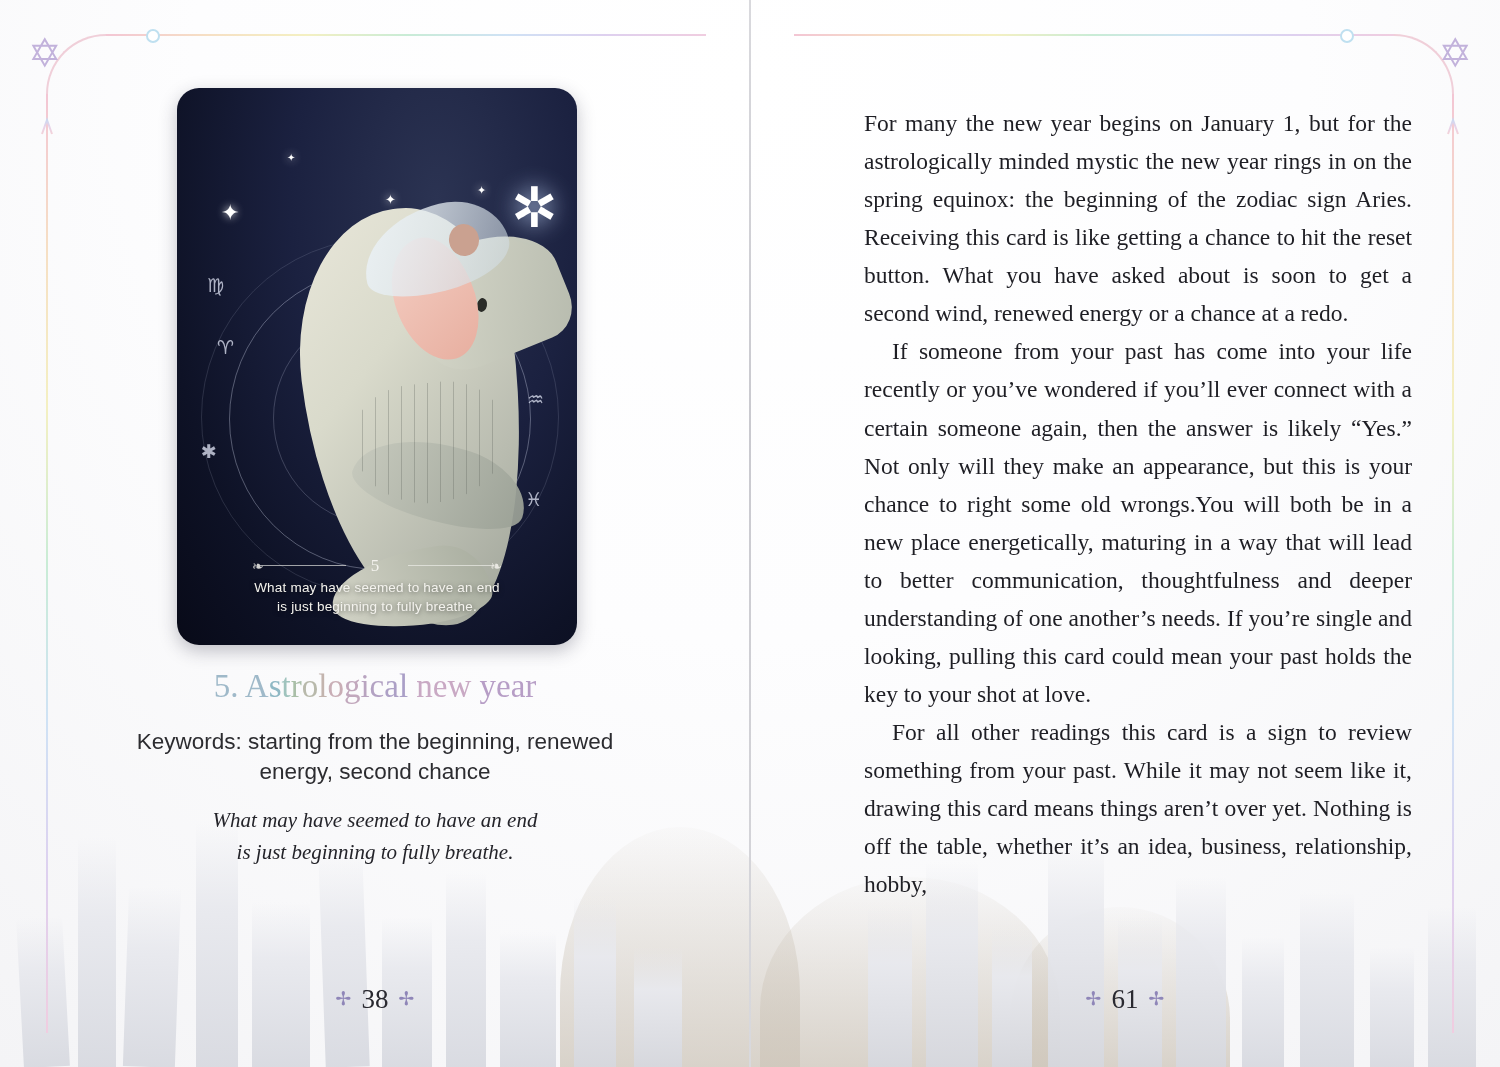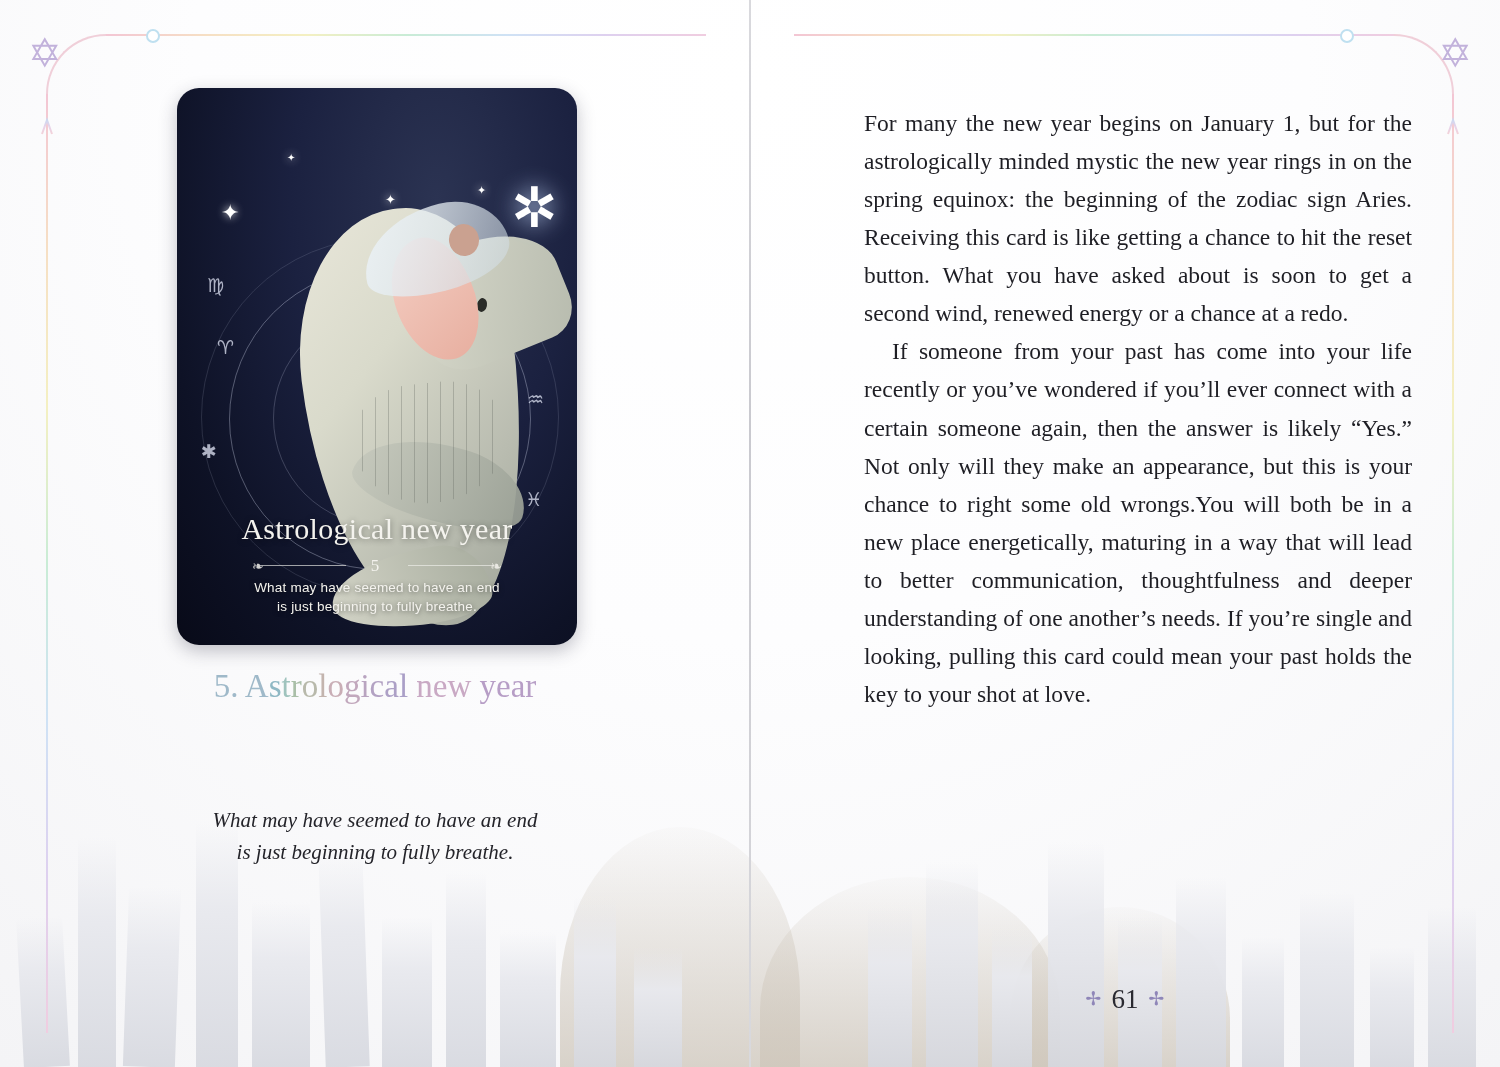--- a/index.html
+++ b/index.html
@@ -459,42 +459,45 @@
         <div class="whale-tail"></div>
         <div class="whale-lines"></div>
         <div class="whale-head"></div>
         <div class="whale-eye"></div>
         <div class="figure-body"></div>
         <div class="figure-hair"></div>
         <div class="figure-head"></div>
         <div class="big-star">✲</div>
 
         <div class="card-caption">
-          <div class="card-title">Astrological new year</div>
           <div class="card-rule">
             <div class="ln l"></div>
             <div class="ln r"></div>
             <div class="end l">❧</div>
             <div class="end r">❧</div>
             <div class="num">5</div>
           </div>
           <div class="card-sub">What may have seemed to have an end</div>
           <div class="card-sub">is just beginning to fully breathe.</div>
         </div>
       </div>
     </div>
 
     <div class="entry-title" id="entry-title"><span style="color: rgb(159, 185, 201);">5. </span><span style="color: rgb(159, 185, 201);">A</span><span style="color: rgb(143, 184, 196);">s</span><span style="color: rgb(159, 195, 189);">t</span><span style="color: rgb(170, 191, 168);">r</span><span style="color: rgb(184, 185, 171);">o</span><span style="color: rgb(195, 180, 174);">l</span><span style="color: rgb(201, 174, 182);">o</span><span style="color: rgb(194, 168, 189);">g</span><span style="color: rgb(185, 164, 192);">i</span><span style="color: rgb(179, 162, 195);">c</span><span style="color: rgb(173, 160, 198);">a</span><span style="color: rgb(170, 159, 199);">l</span><span style="color: rgb(201, 169, 196);"> new </span><span style="color: rgb(183, 158, 198);">year</span></div>
 
+    <div class="keywords">Keywords: starting from the beginning, renewed energy, second chance</div>
 
     <div class="quote">
       <div>What may have seemed to have an end</div>
       <div>is just beginning to fully breathe.</div>
     </div>
 
+    <div class="folio">
+      <span class="orn">✢</span><span>38</span><span class="orn">✢</span>
+    </div>
   </div>
 
   <div class="gutter"></div>
 
   <div class="page right">
 
     <div class="frame">
       <div class="corner-arc"></div>
       <div class="line-h"></div>
       <div class="line-v"></div>
@@ -515,14 +518,15 @@
     <div class="star">✡</div>
 
     <div class="folio">
       <span class="orn">✢</span><span>61</span><span class="orn">✢</span>
     </div>
   </div>
 
   <div class="body-copy" id="body-copy">
       <p>For many the new year begins on January 1, but for the astrologically minded mystic the new year rings in on the spring equinox: the beginning of the zodiac sign Aries. Receiving this card is like getting a chance to hit the reset button. What you have asked about is soon to get a second wind, renewed energy or a chance at a redo.</p>
       <p>If someone from your past has come into your life recently or you’ve wondered if you’ll ever connect with a certain someone again, then the answer is likely “Yes.” Not only will they make an appearance, but this is your chance to right some old wrongs.You will both be in a new place energetically, maturing in a way that will lead to better communication, thoughtfulness and deeper understanding of one another’s needs. If you’re single and looking, pulling this card could mean your past holds the key to your shot at love.</p>
+      <p>For all other readings this card is a sign to review something from your past. While it may not seem like it, drawing this card means things aren’t over yet. Nothing is off the table, whether it’s an idea, business, relationship, hobby,</p>
     </div>
 </div>
 
 </body></html>

